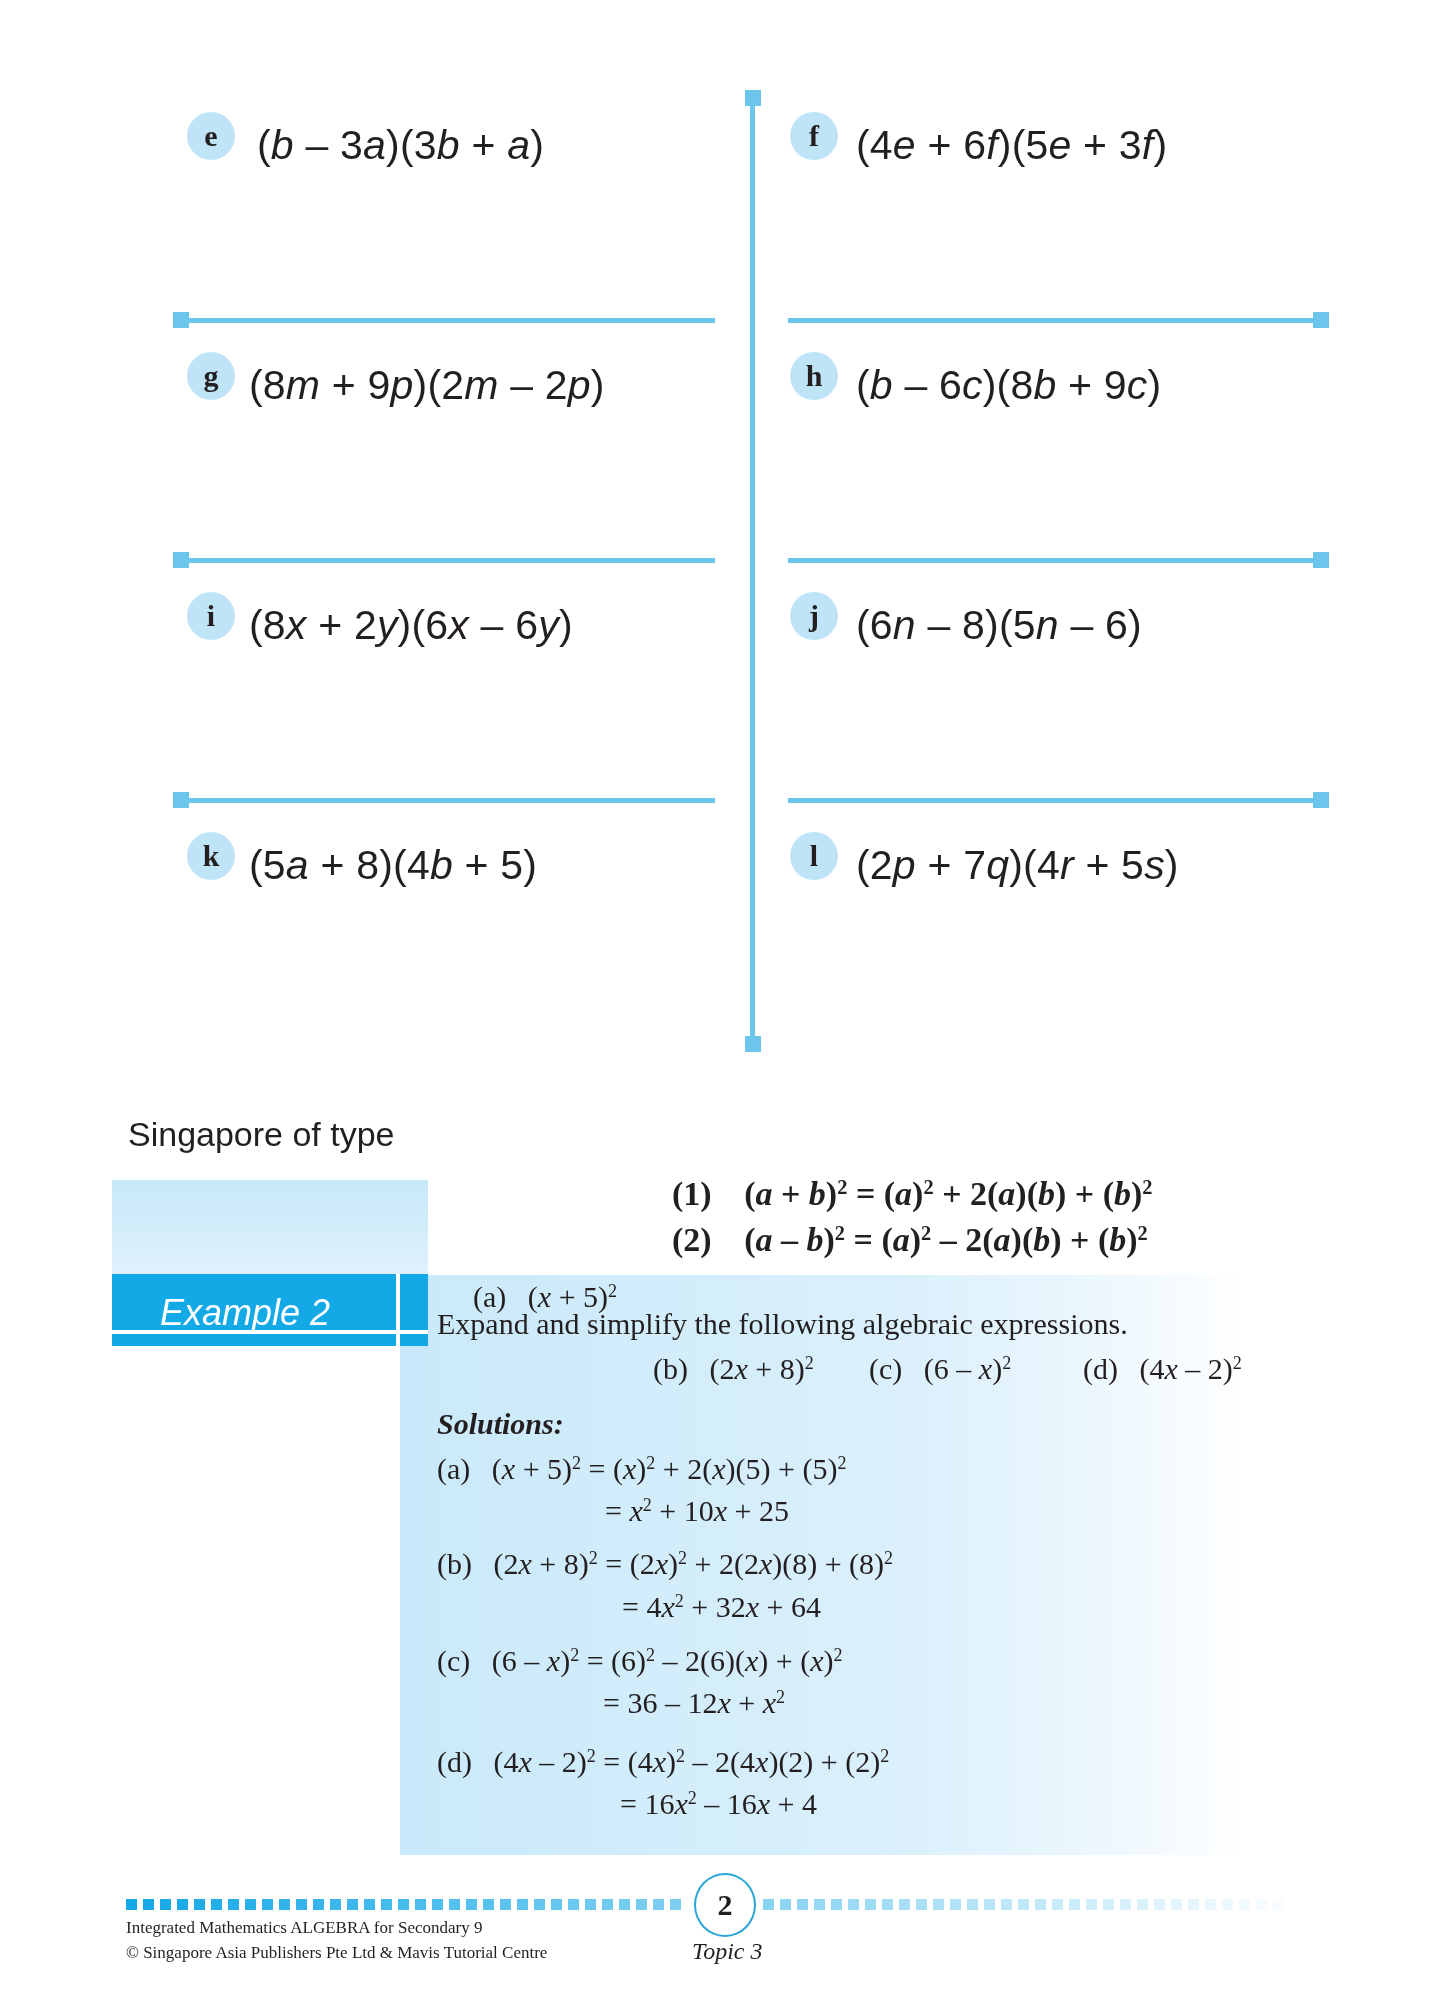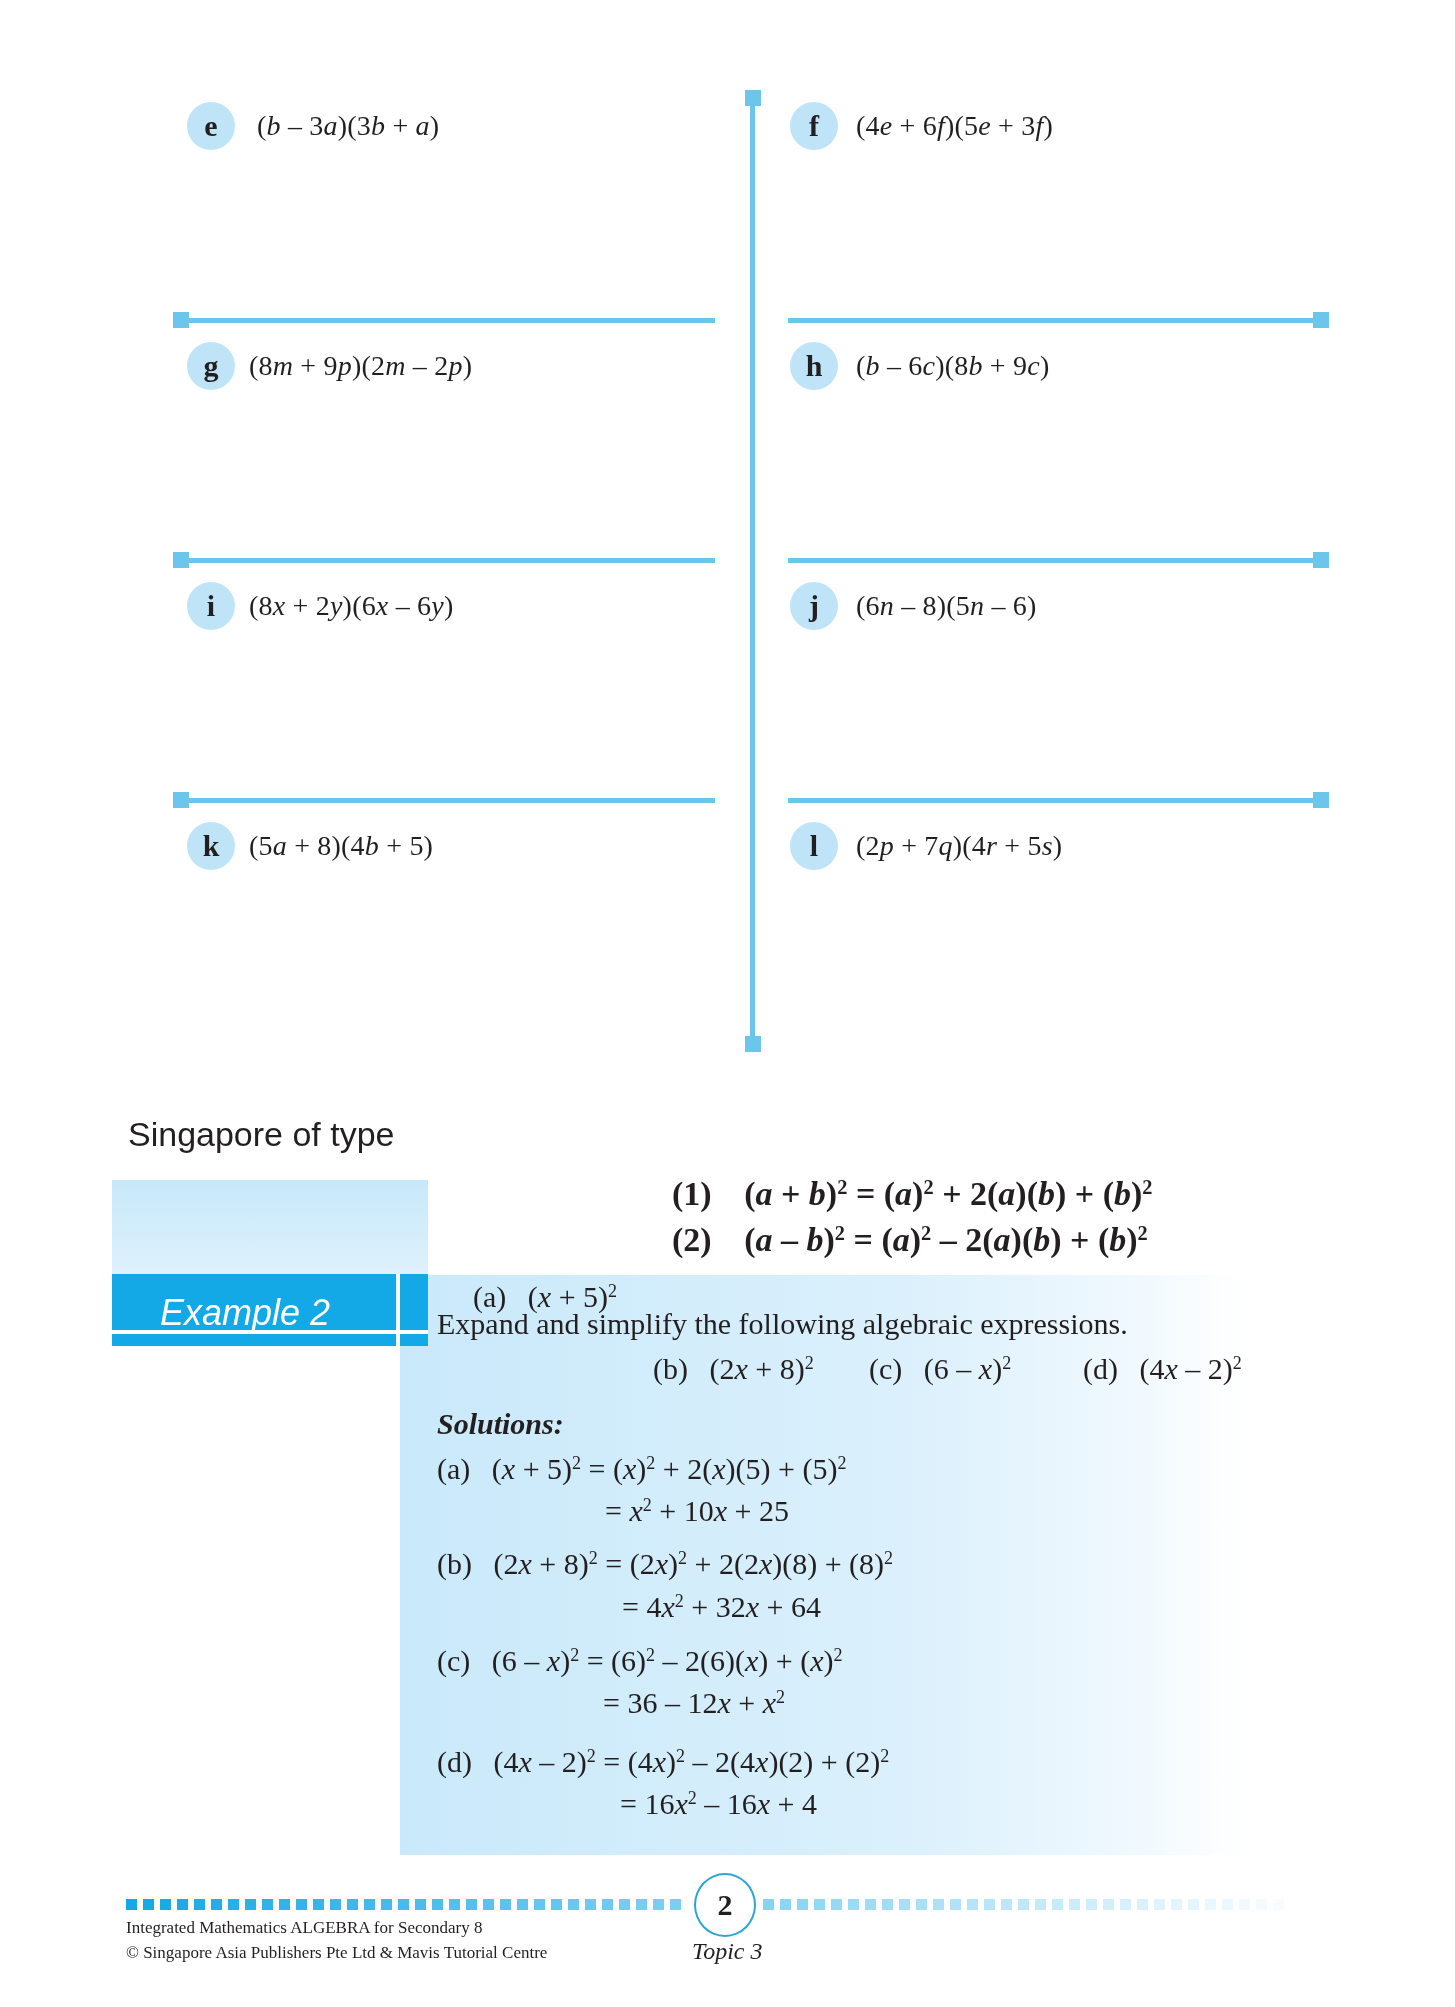--- a/index.html
+++ b/index.html
@@ -9,21 +9,21 @@
   
   .vrule { position:absolute; left:750px; top:98px; width:5px; height:948px; background:#6cc6ec; }
   .vcap { position:absolute; width:16px; height:16px; background:#6cc6ec; }
   .hrule { position:absolute; height:5px; background:#6cc6ec; }
   .hcap { position:absolute; width:16px; height:16px; background:#6cc6ec; }
   
   .item { position:absolute; display:flex; align-items:center; }
   .badge { width:48px; height:48px; border-radius:50%; background:#bfe4f7;
            display:flex; align-items:center; justify-content:center;
            font-family:"Liberation Serif", serif; font-weight:bold; font-size:30px; color:#231f20; }
-  .expr { margin-left:22px; font-size:28px; font-family:Liberation Serif, serif; letter-spacing:0.2px; }
+  .expr { margin-left:22px; font-size:41px; font-family:Liberation Sans, sans-serif; letter-spacing:0.2px;margin-top:20px; }
   
   .heading { font-family:"Liberation Sans", sans-serif; font-size:34px; font-weight:normal; color:#231f20; }
   .lightbox { background:linear-gradient(#c7e8f9,#dff1fc); }
   .exbar { background:#13a8e6; }
   .extitle { font-family:"Liberation Sans", sans-serif; font-style:italic; font-size:36px; color:#ffffff; }
   .identity { font-family:"Liberation Serif", serif; font-weight:bold; font-size:34px; white-space:nowrap; }
   .content { background:linear-gradient(90deg,#c9e9fa 0%,#dbf0fc 55%,#eef8fe 78%,#ffffff 92%); }
   .txt { font-size:30px; white-space:nowrap; }
   .sol-h { font-size:30px; font-style:italic; font-weight:bold; }
   sup { font-size:60%; vertical-align:0.55em; line-height:0; }
@@ -219,15 +219,15 @@
     <div class="dot" style="opacity: 0.14;"></div>
     <div class="dot" style="opacity: 0.12;"></div>
     <div class="dot" style="opacity: 0.11;"></div>
     <div class="dot" style="opacity: 0.09;"></div>
     <div class="dot" style="opacity: 0.08;"></div>
     <div class="dot" style="opacity: 0.06;"></div>
     <div class="dot" style="opacity: 0.05;"></div>
     <div class="dot" style="opacity: 0.03;"></div>
   </div>
 <div class="pgcircle" style="left:694px;top:1873px;">2</div>
-<div class="abs foot" style="left:126px;top:1918px;">Integrated Mathematics ALGEBRA for Secondary 8</div>
+<div class="abs foot" style="left:126px;top:1918px;">Integrated Mathematics ALGEBRA for Secondary 9</div>
 <div class="abs foot" style="left:126px;top:1943px;">© Singapore Asia Publishers Pte Ltd &amp; Mavis Tutorial Centre</div>
 <div class="abs" style="left:692px;top:1938px;font-size:24px;font-style:italic;">Topic 3</div>
 
 </body></html>

